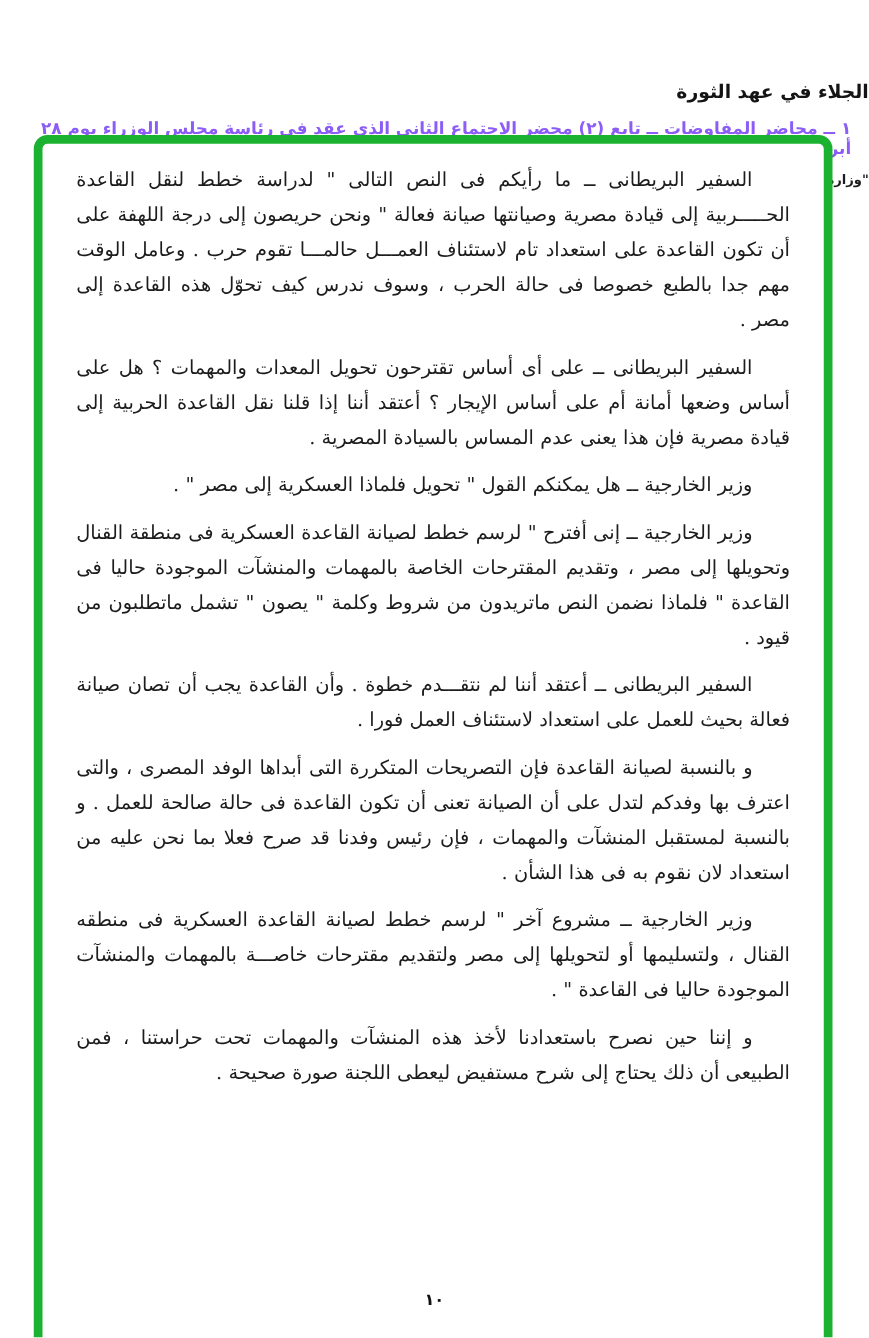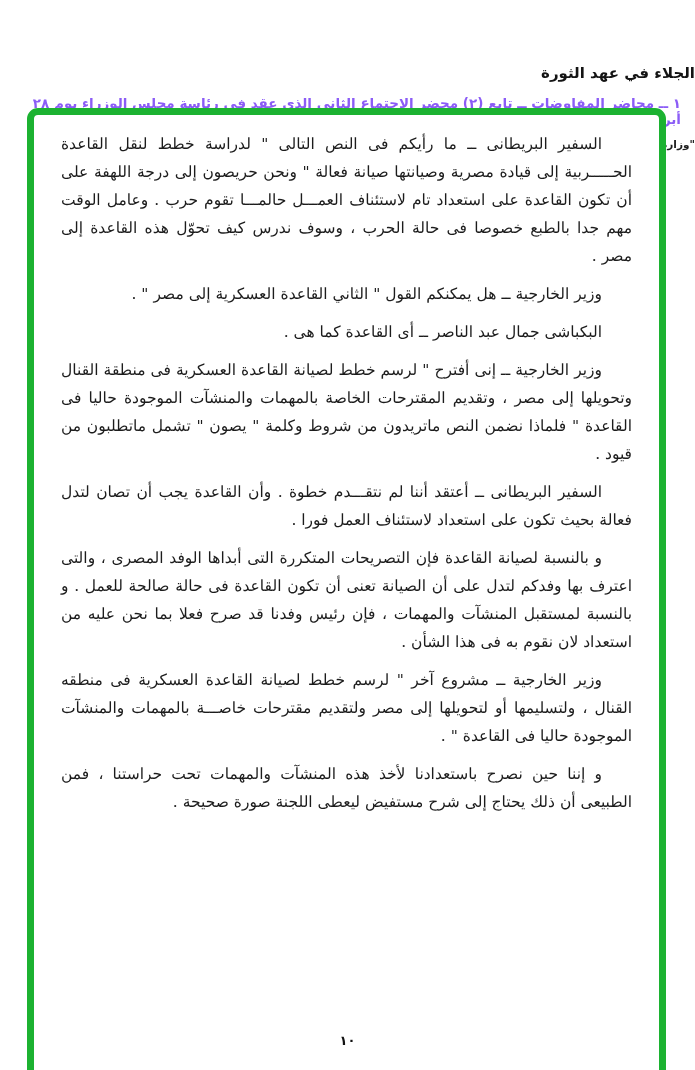--- a/index.html
+++ b/index.html
@@ -78,24 +78,24 @@
 <div class="page">
 
   <div class="header">
     <div class="doc-title">الجلاء في عهد الثورة</div>
     <div class="doc-subtitle">١ ــ محاضر المفاوضات ــ تابع (٢) محضر الاجتماع الثاني الذي عقد في رئاسة مجلس الوزراء يوم ٢٨ أبريل ١٩٥٣</div>
     <div class="doc-source">"وزارة الخارجية المصرية، القضية المصرية ١٨٨٢ ــ ١٩٥٤، المطبعة الأميرية بالقاهرة ١٩٥٥، ص ٧١٢ ــ ٧٢٣"</div>
   </div>
 
   <div class="content-box">
     <p>السفير البريطانى ــ ما رأيكم فى النص التالى " لدراسة خطط لنقل القاعدة الحـــــربية إلى قيادة مصرية وصيانتها صيانة فعالة " ونحن حريصون إلى درجة اللهفة على أن تكون القاعدة على استعداد تام لاستئناف العمـــل حالمـــا تقوم حرب . وعامل الوقت مهم جدا بالطبع خصوصا فى حالة الحرب ، وسوف ندرس كيف تحوّل هذه القاعدة إلى مصر .</p>
-    <p>وزير الخارجية ــ هل يمكنكم القول " الثاني القاعدة العسكرية إلى مصر " .</p>
-    <p>البكباشى جمال عبد الناصر ــ أى القاعدة كما هى .</p>
+    <p>السفير البريطانى ــ على أى أساس تقترحون تحويل المعدات والمهمات ؟ هل على أساس وضعها أمانة أم على أساس الإيجار ؟ أعتقد أننا إذا قلنا نقل القاعدة الحربية إلى قيادة مصرية فإن هذا يعنى عدم المساس بالسيادة المصرية .</p>
+    <p>وزير الخارجية ــ هل يمكنكم القول " تحويل فلماذا العسكرية إلى مصر " .</p>
     <p>وزير الخارجية ــ إنى أفترح " لرسم خطط لصيانة القاعدة العسكرية فى منطقة القنال وتحويلها إلى مصر ، وتقديم المقترحات الخاصة بالمهمات والمنشآت الموجودة حاليا فى القاعدة " فلماذا نضمن النص ماتريدون من شروط وكلمة " يصون " تشمل ماتطلبون من قيود .</p>
-    <p>السفير البريطانى ــ أعتقد أننا لم نتقـــدم خطوة . وأن القاعدة يجب أن تصان لتدل فعالة بحيث تكون على استعداد لاستئناف العمل فورا .</p>
+    <p>السفير البريطانى ــ أعتقد أننا لم نتقـــدم خطوة . وأن القاعدة يجب أن تصان صيانة فعالة بحيث للعمل على استعداد لاستئناف العمل فورا .</p>
     <p>و بالنسبة لصيانة القاعدة فإن التصريحات المتكررة التى أبداها الوفد المصرى ، والتى اعترف بها وفدكم لتدل على أن الصيانة تعنى أن تكون القاعدة فى حالة صالحة للعمل . و بالنسبة لمستقبل المنشآت والمهمات ، فإن رئيس وفدنا قد صرح فعلا بما نحن عليه من استعداد لان نقوم به فى هذا الشأن .</p>
     <p>وزير الخارجية ــ مشروع آخر " لرسم خطط لصيانة القاعدة العسكرية فى منطقه القنال ، ولتسليمها أو لتحويلها إلى مصر ولتقديم مقترحات خاصـــة بالمهمات والمنشآت الموجودة حاليا فى القاعدة " .</p>
     <p>و إننا حين نصرح باستعدادنا لأخذ هذه المنشآت والمهمات تحت حراستنا ، فمن الطبيعى أن ذلك يحتاج إلى شرح مستفيض ليعطى اللجنة صورة صحيحة .</p>
   </div>
 
   <div class="page-number">١٠</div>
 
 </div>
 
 </body></html>

